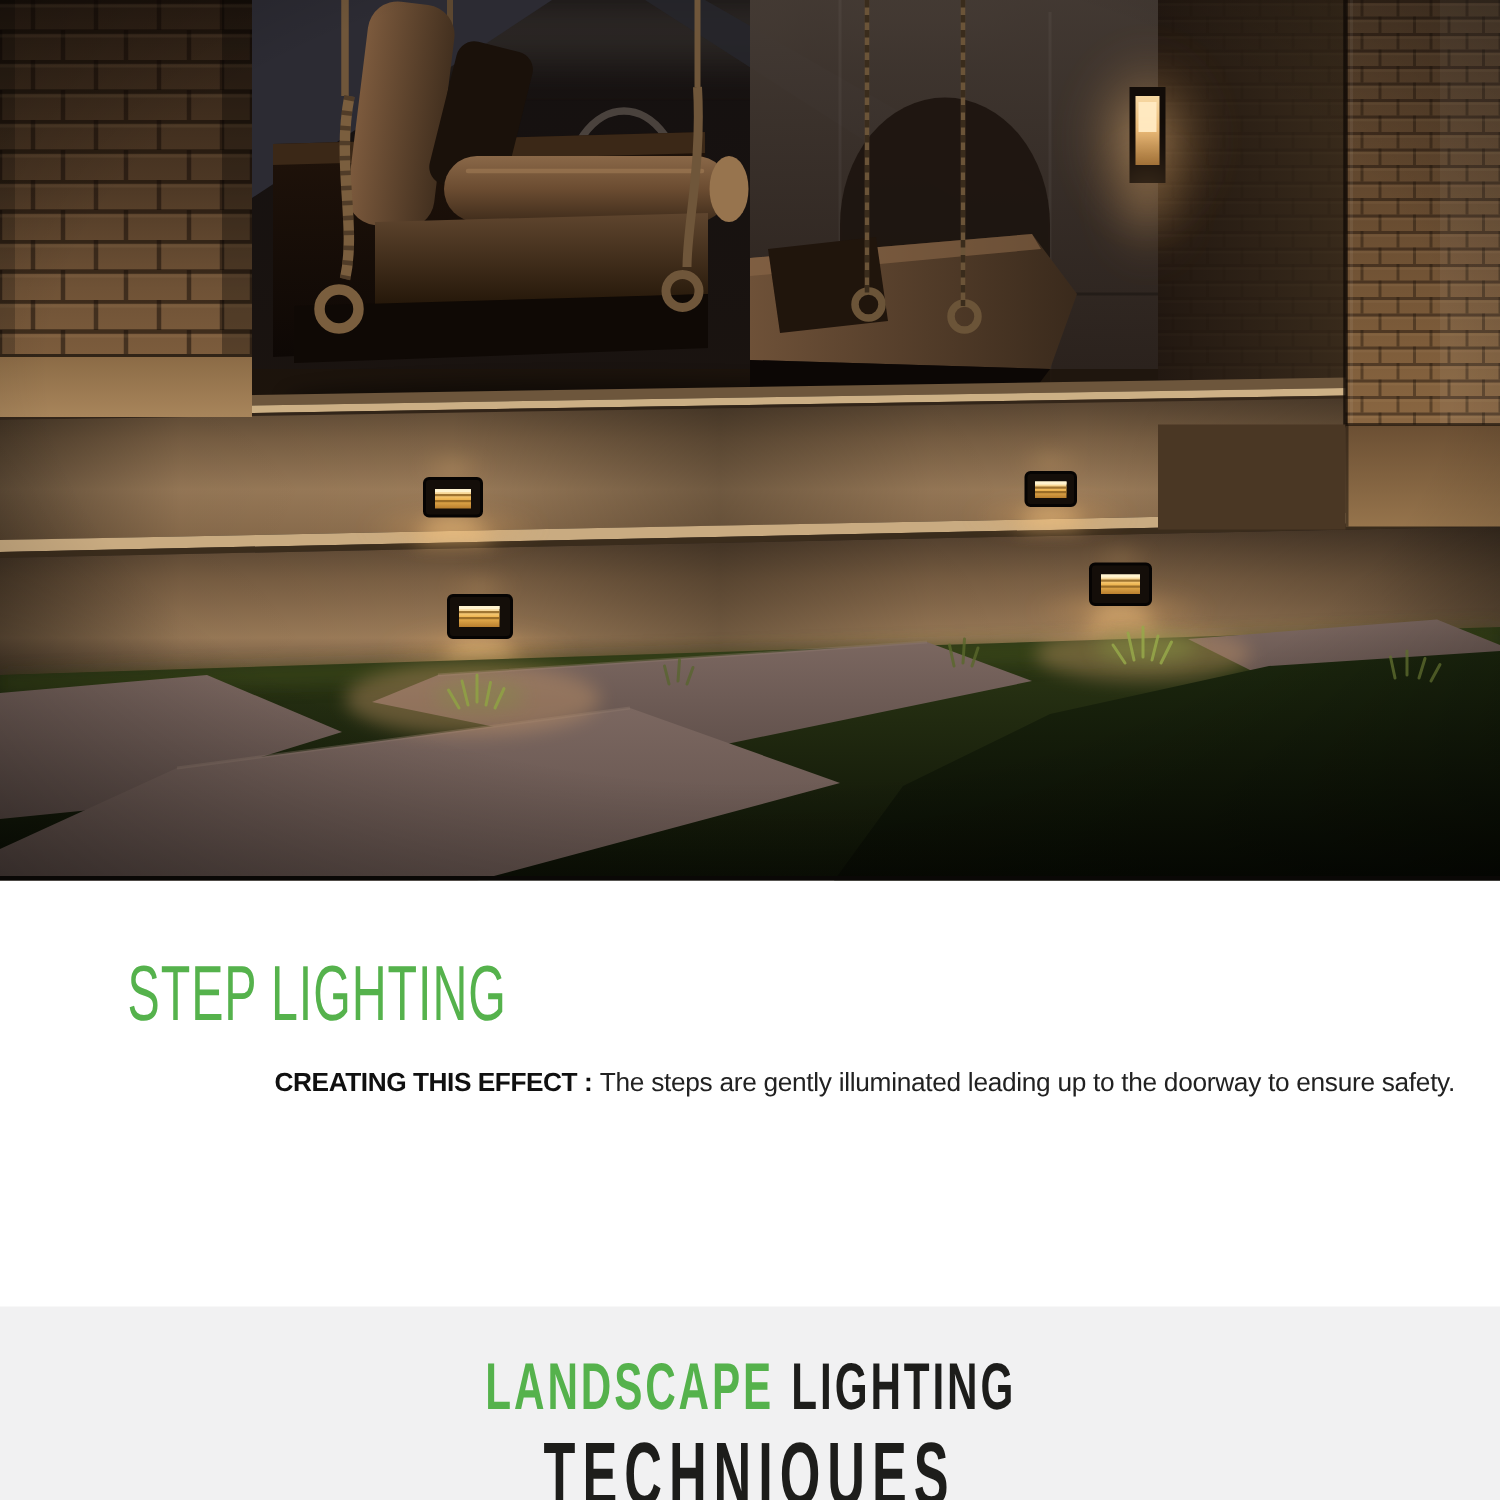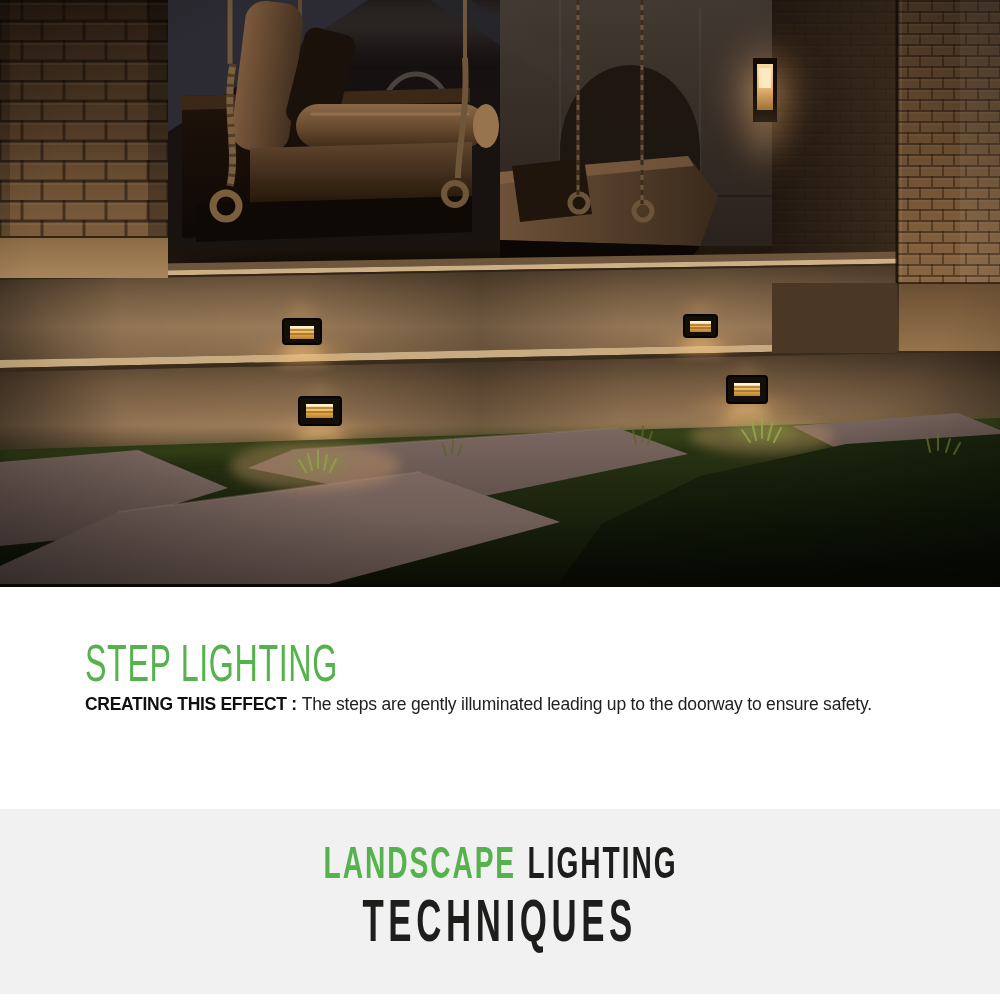--- a/index.html
+++ b/index.html
@@ -3,25 +3,25 @@
 <meta charset="utf-8">
 <style>
   :root{
     --accent-green:#55b24c; --body-text:#212121; --label-text:#101010;
     --footer-bg:#f1f1f2; --footer-text:#1d1d1b; --page-bg:#ffffff;
   }
   html,body{margin:0;padding:0;background:var(--page-bg);}
   body{width:1000px;height:1000px;overflow:hidden;font-family:"Liberation Sans",sans-serif;}
   .hero{width:1000px;height:587px;margin:0;display:block;background:#17100b;}
   .hero svg{display:block;width:1000px;height:587px;}
-  .article{height:222px;box-sizing:border-box;padding:0 30px 0 85px;background:var(--page-bg);}
+  .article{height:284px;box-sizing:border-box;padding:0 30px 0 85px;background:var(--page-bg);}
   .article h1{margin:0;padding-top:50px;line-height:52px;font-size:52px;font-weight:400;color:var(--accent-green);}
   .cond{display:inline-block;transform:scaleX(.62);transform-origin:0 50%;white-space:nowrap;letter-spacing:1px;}
   .article .body{margin:9px 0 0;max-width:835px;font-size:17.5px;line-height:23px;letter-spacing:-.2px;color:var(--body-text);}
-  .article .effect{margin:4px 0 0;font-size:17.5px;line-height:23px;letter-spacing:-.2px;color:var(--body-text);white-space:nowrap;}
+  .article .effect{margin:21px 0 0;font-size:17.5px;line-height:23px;letter-spacing:-.2px;color:var(--body-text);white-space:nowrap;text-align:right;}
   .article .effect strong{font-weight:700;color:var(--label-text);letter-spacing:-.3px;}
   .article .effect .effect-text{margin-left:5px;}
   .footer{height:185px;background:var(--footer-bg);text-align:center;overflow:hidden;}
   .brand{padding-top:32px;font-size:44px;line-height:44px;font-weight:700;color:var(--footer-text);}
   .cond-c{display:inline-block;transform:scaleX(.64);transform-origin:50% 50%;white-space:nowrap;letter-spacing:3px;}
   .brand .green{color:var(--accent-green);}
   .brand .dark{color:var(--footer-text);margin-left:18px;}
   .f-title{margin-top:-4px;font-size:60px;line-height:80px;font-weight:700;color:var(--footer-text);}
   .f-title .cond-c{transform:scaleX(.58);letter-spacing:8px;}
 </style>

